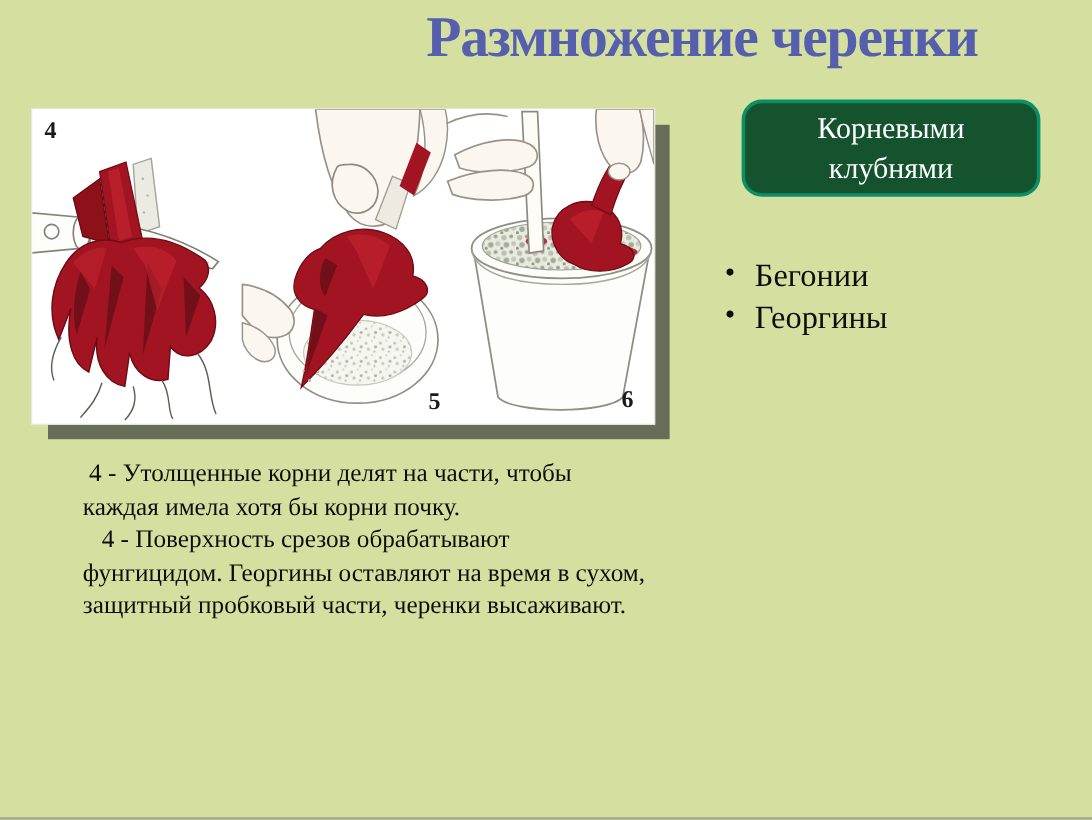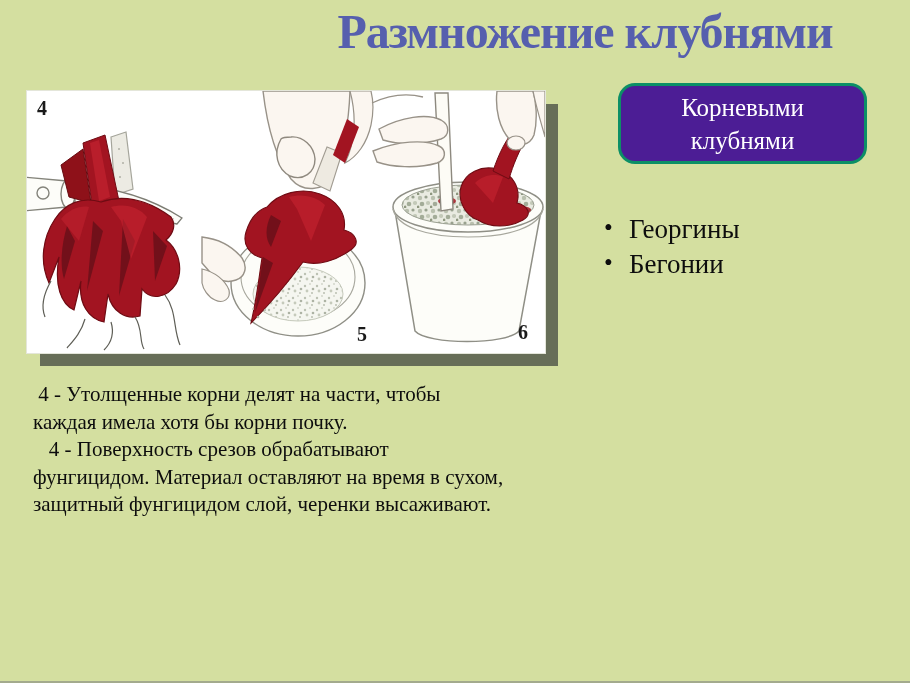--- a/index.html
+++ b/index.html
@@ -18,43 +18,43 @@
 
   .figure-frame {
     position:absolute; left:26px; top:90px; width:518px; height:262px;
     background:#ffffff; box-shadow:13px 13px 0 -1px #676e58;
     border:1px solid #e4e6da; box-sizing:content-box;
   }
   .figure-frame svg { display:block; }
 
   .badge {
     position:absolute; left:618px; top:83px; width:249px; height:81px;
-    background:#4c1d95; border:3px solid #0c8f66; border-radius:17px;
+    background:#14532d; border:3px solid #0c8f66; border-radius:17px;
     color:#ffffff; font-size:25px; line-height:33px; text-align:center;
     display:flex; align-items:center; justify-content:center; padding:0 28px;
     box-sizing:border-box;
   }
 
   .plants { position:absolute; left:602px; top:212px; margin:0; padding:0; list-style:none;
     font-size:27px; line-height:35px; color:#0d0d0d; }
   .plants li { position:relative; padding-left:27px; }
   .plants li::before { content:"•"; position:absolute; left:2px; top:-2px; font-size:25px; }
 
   .steps {
     position:absolute; left:33px; top:381px; width:560px;
     font-size:21px; line-height:27.6px; color:#0d0d0d;
   }
-  .steps .step-line { white-space:pre; }
+  .steps .step-line { white-space:pre;margin-left:36px; }
 </style>
 </head>
 <body>
 
 <div class="slide">
 
-  <div class="title">Размножение клубнями</div>
+  <div class="title">Размножение черенки</div>
 
   <div class="figure-frame">
     <svg width="518" height="262" viewBox="0 0 518 262">
       <defs>
         <pattern id="powder" width="12" height="12" patternUnits="userSpaceOnUse">
           <rect width="12" height="12" fill="#f5f6f0"></rect>
           <circle cx="2" cy="3" r="1.2" fill="#bcc1b3"></circle>
           <circle cx="7" cy="1" r="0.9" fill="#cfd3c6"></circle>
           <circle cx="10" cy="6" r="1.3" fill="#adb3a4"></circle>
           <circle cx="4" cy="8" r="1.4" fill="#c5cabb"></circle>
@@ -162,25 +162,25 @@
         <text x="491" y="248" font-size="20" font-weight="bold" fill="#1a1a1a">6</text>
       </g>
     </svg>
   </div>
 
   <div class="badge">
     <span>Корневыми клубнями</span>
   </div>
 
   <ul class="plants">
+    <li><span>Бегонии</span></li>
     <li><span>Георгины</span></li>
-    <li><span>Бегонии</span></li>
   </ul>
 
   <div class="steps">
     <div class="step-line"> 4 - Утолщенные корни делят на части, чтобы</div>
     <div class="step-line">каждая имела хотя бы корни почку.</div>
     <div class="step-line">   4 - Поверхность срезов обрабатывают</div>
-    <div class="step-line">фунгицидом. Материал оставляют на время в сухом,</div>
-    <div class="step-line">защитный фунгицидом слой, черенки высаживают.</div>
+    <div class="step-line">фунгицидом. Георгины оставляют на время в сухом,</div>
+    <div class="step-line">защитный пробковый части, черенки высаживают.</div>
   </div>
 
 </div>
 
 </body></html>

